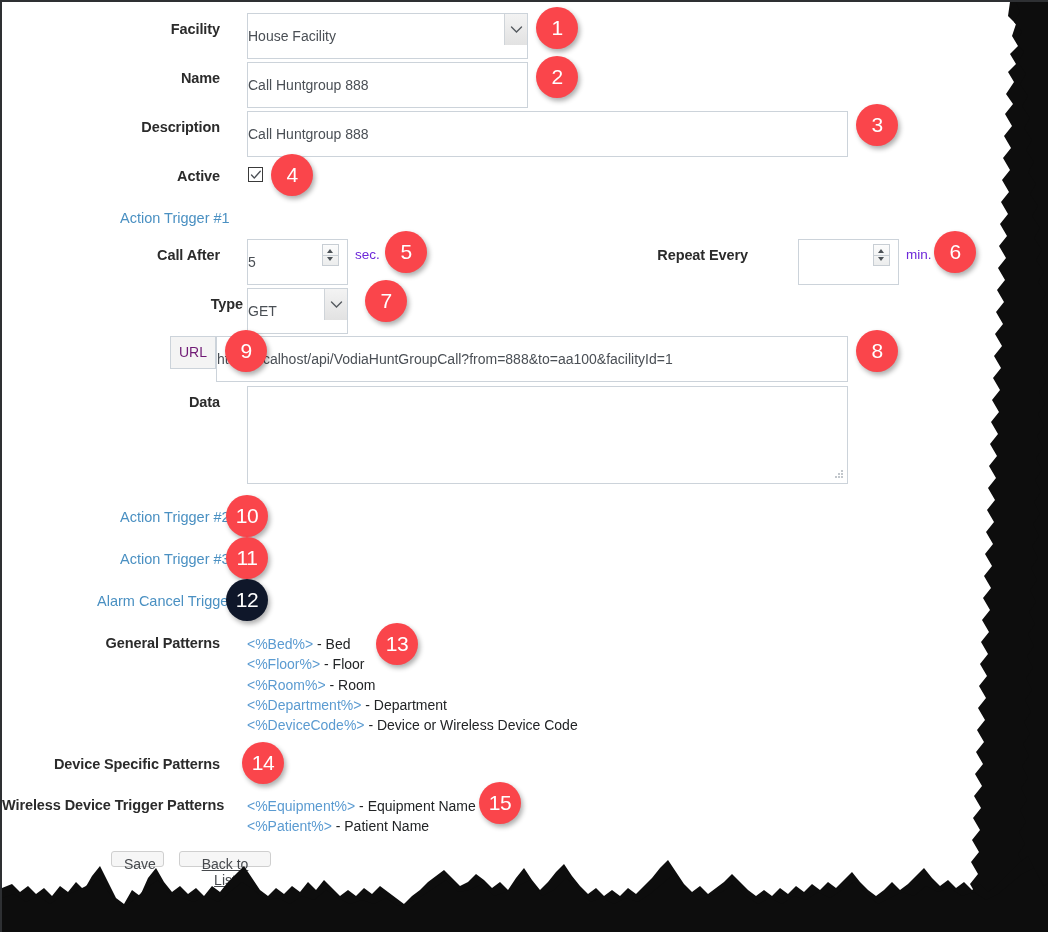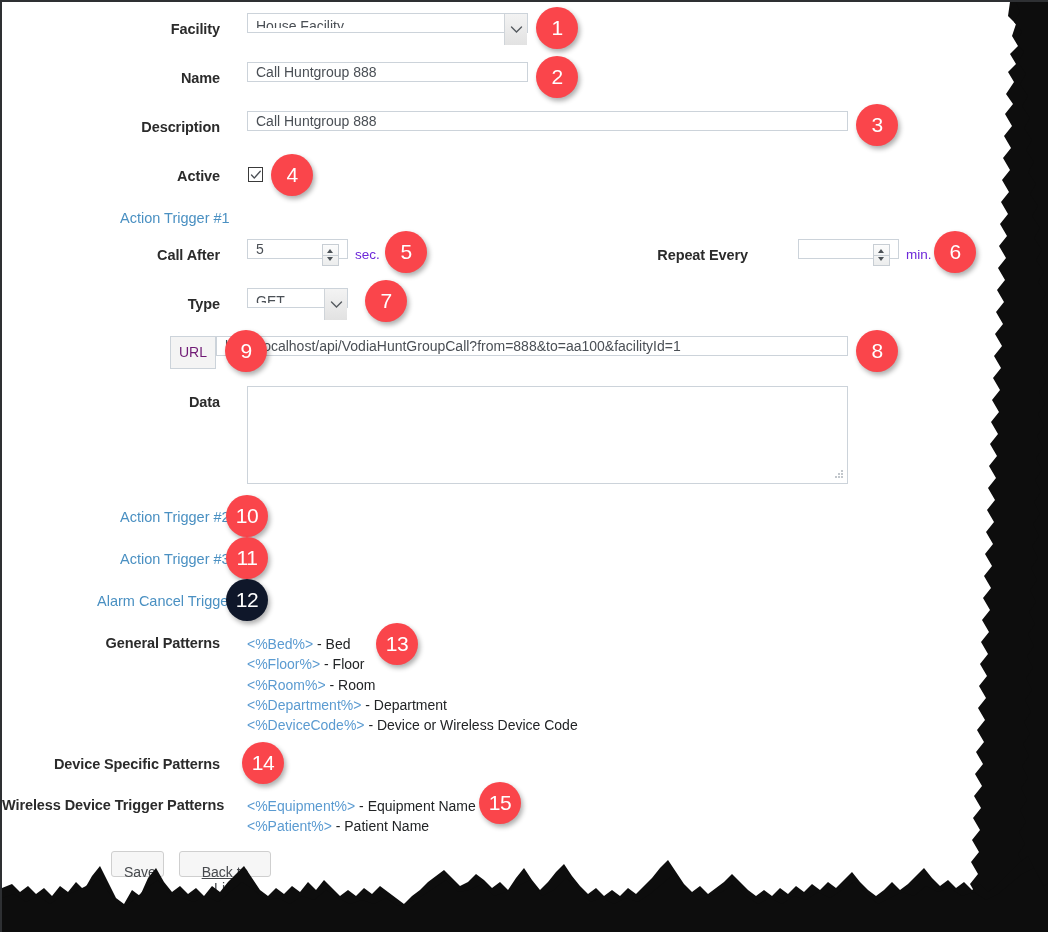--- a/index.html
+++ b/index.html
@@ -44,22 +44,22 @@
 
   
   .inp {
     position: absolute;
     box-sizing: border-box;
     border: 1px solid #ccd3da;
     background: #ffffff;
     font-family: "Liberation Sans", sans-serif;
     font-size: 14px;
     color: #4a4f55;
-    padding: 4px 8px;
-    height: 20px;
+    padding: 4px 0;
+    height: 46px;
     outline: none;
     border-radius: 0;
   }
 
   select.inp {
     -webkit-appearance: none;
     appearance: none;
     padding-right: 28px;
   }
   .selwrap {
@@ -169,21 +169,21 @@
     position: absolute;
     box-sizing: border-box;
     height: 16px;
     background: #f6f6f6;
     border: 1px solid #cfcfcf;
     border-radius: 3px;
     font-family: "Liberation Sans", sans-serif;
     font-size: 14px;
     color: #46494d;
     cursor: pointer;
-    padding: 12px 12px;
+    padding: 4px 12px;
     text-align: center;
   }
 
   
   .badge {
     position: absolute;
     width: 42px; height: 42px;
     border-radius: 50%;
     background: #fa454b;
     color: #ffffff;
@@ -243,21 +243,21 @@
   <div class="unit" style="left:353px; top:245px;">sec.</div>
 
   <div class="lbl" style="left:600px; width:146px; top:245px;">Repeat Every</div>
   <input class="inp" style="left: 796px; top: 237px; width: 101px;" value="">
   <div class="spin" style="left:871px; top:242px;">
     <span class="up"></span>
       <span class="dn"></span>
   </div>
   <div class="unit" style="left:904px; top:245px;">min.</div>
 
-  <div class="lbl lbl-col" style="top:294px;">Type</div>
+  <div class="lbl lbl-col" style="top:294px;padding-left:23px;">Type</div>
   <div class="selwrap" style="left:245px; top:286px; width:101px; height:33px;">
     <select class="inp" style="left:0; top:0; width:101px;">
       <option>GET</option>
     </select>
     <span class="arrowbox">
       <svg width="13" height="9" viewBox="0 0 13 9">
           <path d="M1.5 2 L6.5 7 L11.5 2" stroke="#555a5f" stroke-width="1.4" fill="none" stroke-linecap="round"></path>
         </svg>
     </span>
   </div>

